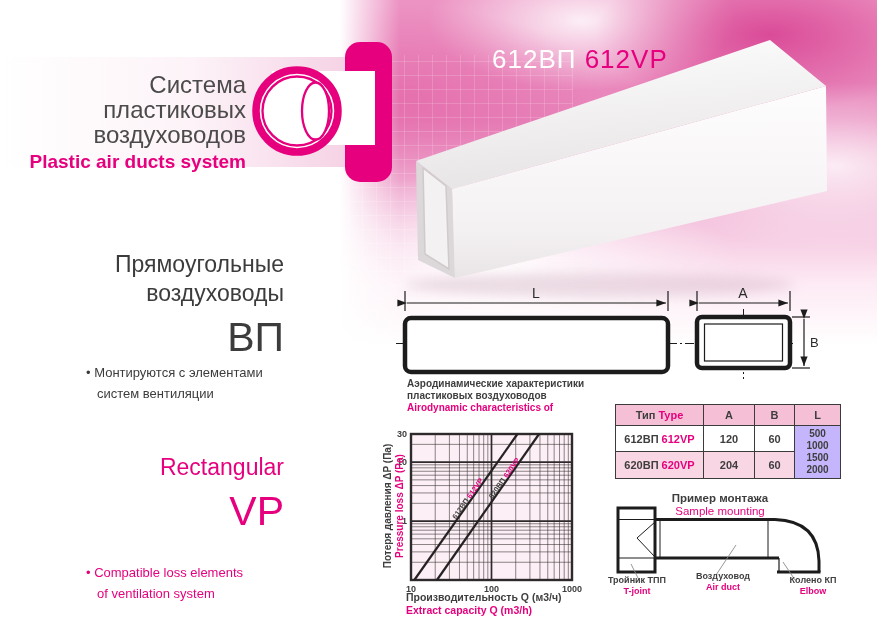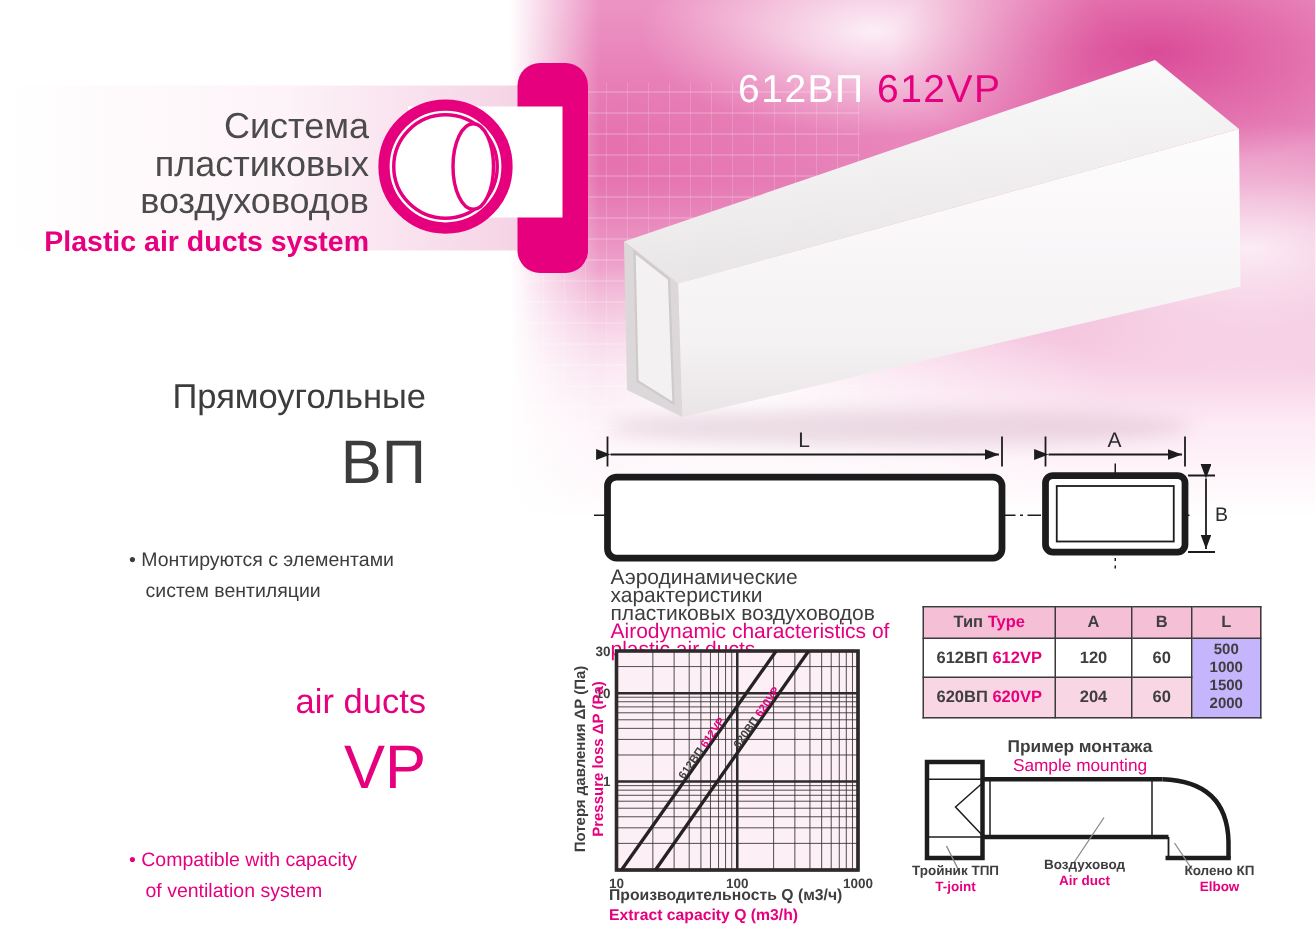--- a/index.html
+++ b/index.html
@@ -59,21 +59,21 @@
   .blk-code{font-size:41px;line-height:44px;margin-top:7px;}
   .bullets-ru{position:absolute;left:86px;top:362px;width:210px;font-size:13px;line-height:21px;color:#3d3c3c;}
   .bullets-en{position:absolute;left:86px;top:562px;width:210px;font-size:13px;line-height:21px;color:var(--accent);}
   .bl1{text-indent:-11px;padding-left:11px;}
   .bl1::before{content:"• ";}
   .bl2{padding-left:11px;}
   
   .drawing-svg{position:absolute;left:393px;top:285px;}
   
   .chart-titles{position:absolute;left:407px;top:378px;width:210px;}
-  .chart-titles div{font-size:14px;line-height:12px;font-weight:normal;}
+  .chart-titles div{font-size:10px;line-height:12px;font-weight:bold;}
   .chart-titles .ru{color:#3f3e3e;}
   .chart-titles .en{color:var(--accent);}
   .chart-svg{position:absolute;left:378px;top:424px;}
   .ylab{position:absolute;width:170px;height:12px;text-align:center;font-size:10px;font-weight:bold;transform:rotate(-90deg);}
   .ylab.ru{left:303px;top:500px;color:#3f3e3e;}
   .ylab.en{left:315px;top:500px;color:var(--accent);}
   .xlab{position:absolute;left:406px;top:591px;width:220px;font-size:10.5px;line-height:13px;font-weight:bold;}
   .xlab .ru{color:#3f3e3e;}
   .xlab .en{color:var(--accent);}
   
@@ -145,33 +145,34 @@
     </defs>
     <ellipse cx="215" cy="252" rx="195" ry="12" fill="#c9a4b7" opacity="0.35" filter="url(#soft)"></ellipse>
     <polygon points="31,128 385,7 441,53 67,156" fill="url(#gTop)"></polygon>
     <polygon points="67,156 441,53 442,158 70,245" fill="url(#gFront)"></polygon>
     <polygon points="31,128 67,156 70,245 33,227" fill="#dcd8da"></polygon>
     <polygon points="38,135 61,153 64,236 40,221" fill="#f3f1f2" stroke="#cfcacc" stroke-width="1.5"></polygon>
   </svg>
 
   <div class="block-ru">
     <div class="blk-title">Прямоугольные</div>
+    <div class="blk-title">воздуховоды</div>
     <div class="blk-code">ВП</div>
   </div>
   <div class="bullets-ru">
     <div class="bl1">Монтируются с элементами</div>
     <div class="bl2">систем вентиляции</div>
   </div>
 
   <div class="block-en">
-    <div class="blk-title">air ducts</div>
+    <div class="blk-title">Rectangular</div>
     <div class="blk-code">VP</div>
   </div>
   <div class="bullets-en">
-    <div class="bl1">Compatible with capacity</div>
+    <div class="bl1">Compatible loss elements</div>
     <div class="bl2">of ventilation system</div>
   </div>
 
   <svg class="drawing-svg" width="480" height="100" viewBox="0 0 480 100">
     <defs>
       <marker id="ah" markerWidth="9" markerHeight="8" refX="8" refY="3" orient="auto">
         <path d="M0,0 L8,3 L0,6 z" fill="#1c1c1c"></path>
       </marker>
     </defs>
 
@@ -193,21 +194,20 @@
     <line x1="399" y1="32" x2="417" y2="32" stroke="#1c1c1c" stroke-width="1.2"></line>
     <line x1="399" y1="83" x2="417" y2="83" stroke="#1c1c1c" stroke-width="1.2"></line>
     <line x1="411" y1="34" x2="411" y2="81" stroke="#1c1c1c" stroke-width="1.2" marker-start="url(#ah)" marker-end="url(#ah)"></line>
     <text x="417" y="62" text-anchor="start" font-size="13" fill="#2b2b2b">B</text>
   </svg>
 
   <div class="chart-titles">
     <div class="ru">Аэродинамические характеристики</div>
     <div class="ru">пластиковых воздуховодов</div>
     <div class="en">Airodynamic characteristics of</div>
-    <div class="en">plastic air ducts</div>
   </div>
 
   <svg id="chart-svg" class="chart-svg" width="210" height="200" viewBox="0 0 210 200">
       <rect x="33" y="10" width="161" height="146" fill="#fceff5"></rect>
       <line x1="57.23291465095049" y1="10" x2="57.23291465095049" y2="156" stroke="#2e2a2b" stroke-width="0.55"></line>
       <line x1="71.40826100493283" y1="10" x2="71.40826100493283" y2="156" stroke="#2e2a2b" stroke-width="0.55"></line>
       <line x1="81.46582930190098" y1="10" x2="81.46582930190098" y2="156" stroke="#2e2a2b" stroke-width="0.55"></line>
       <line x1="89.26708534904951" y1="10" x2="89.26708534904951" y2="156" stroke="#2e2a2b" stroke-width="0.55"></line>
       <line x1="95.6411756558833" y1="10" x2="95.6411756558833" y2="156" stroke="#2e2a2b" stroke-width="0.55"></line>
       <line x1="101.03039222114768" y1="10" x2="101.03039222114768" y2="156" stroke="#2e2a2b" stroke-width="0.55"></line>

